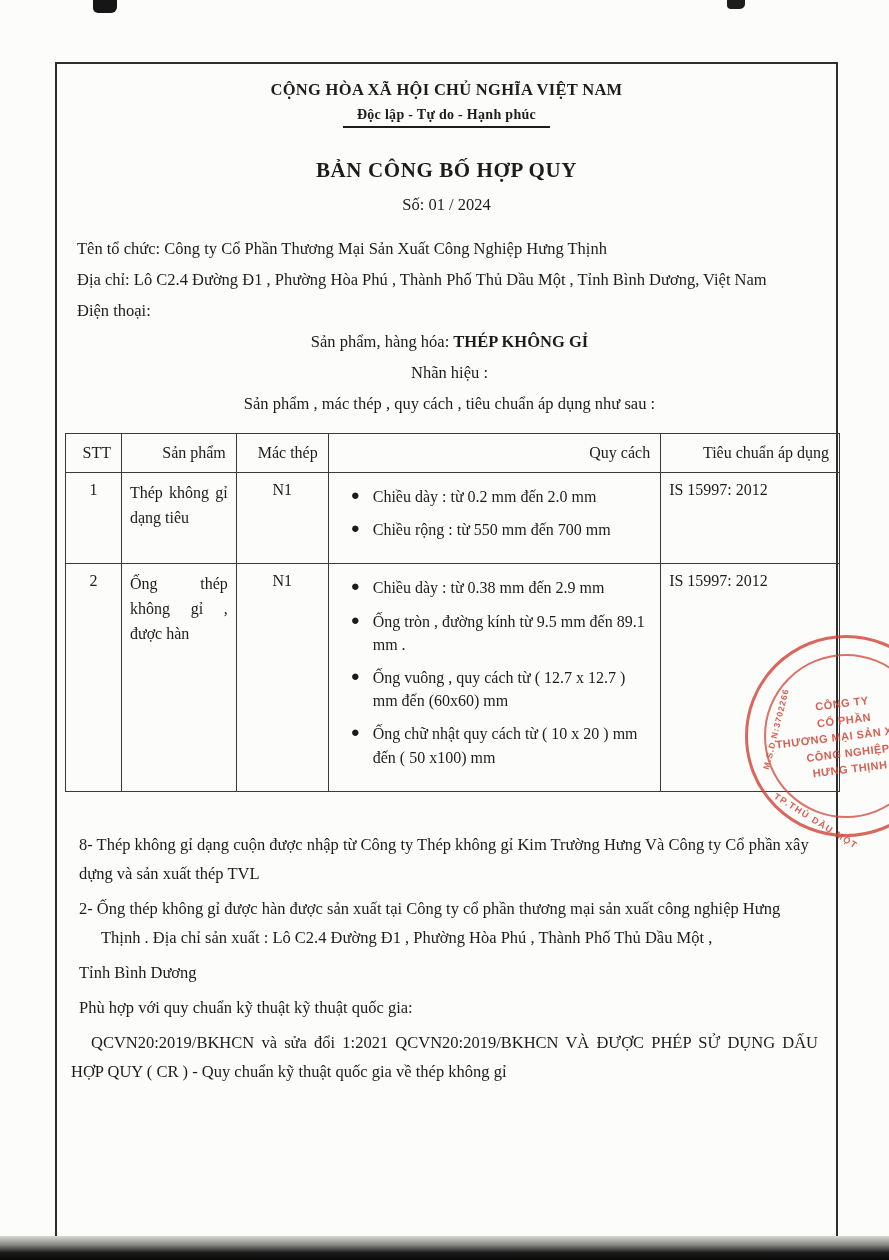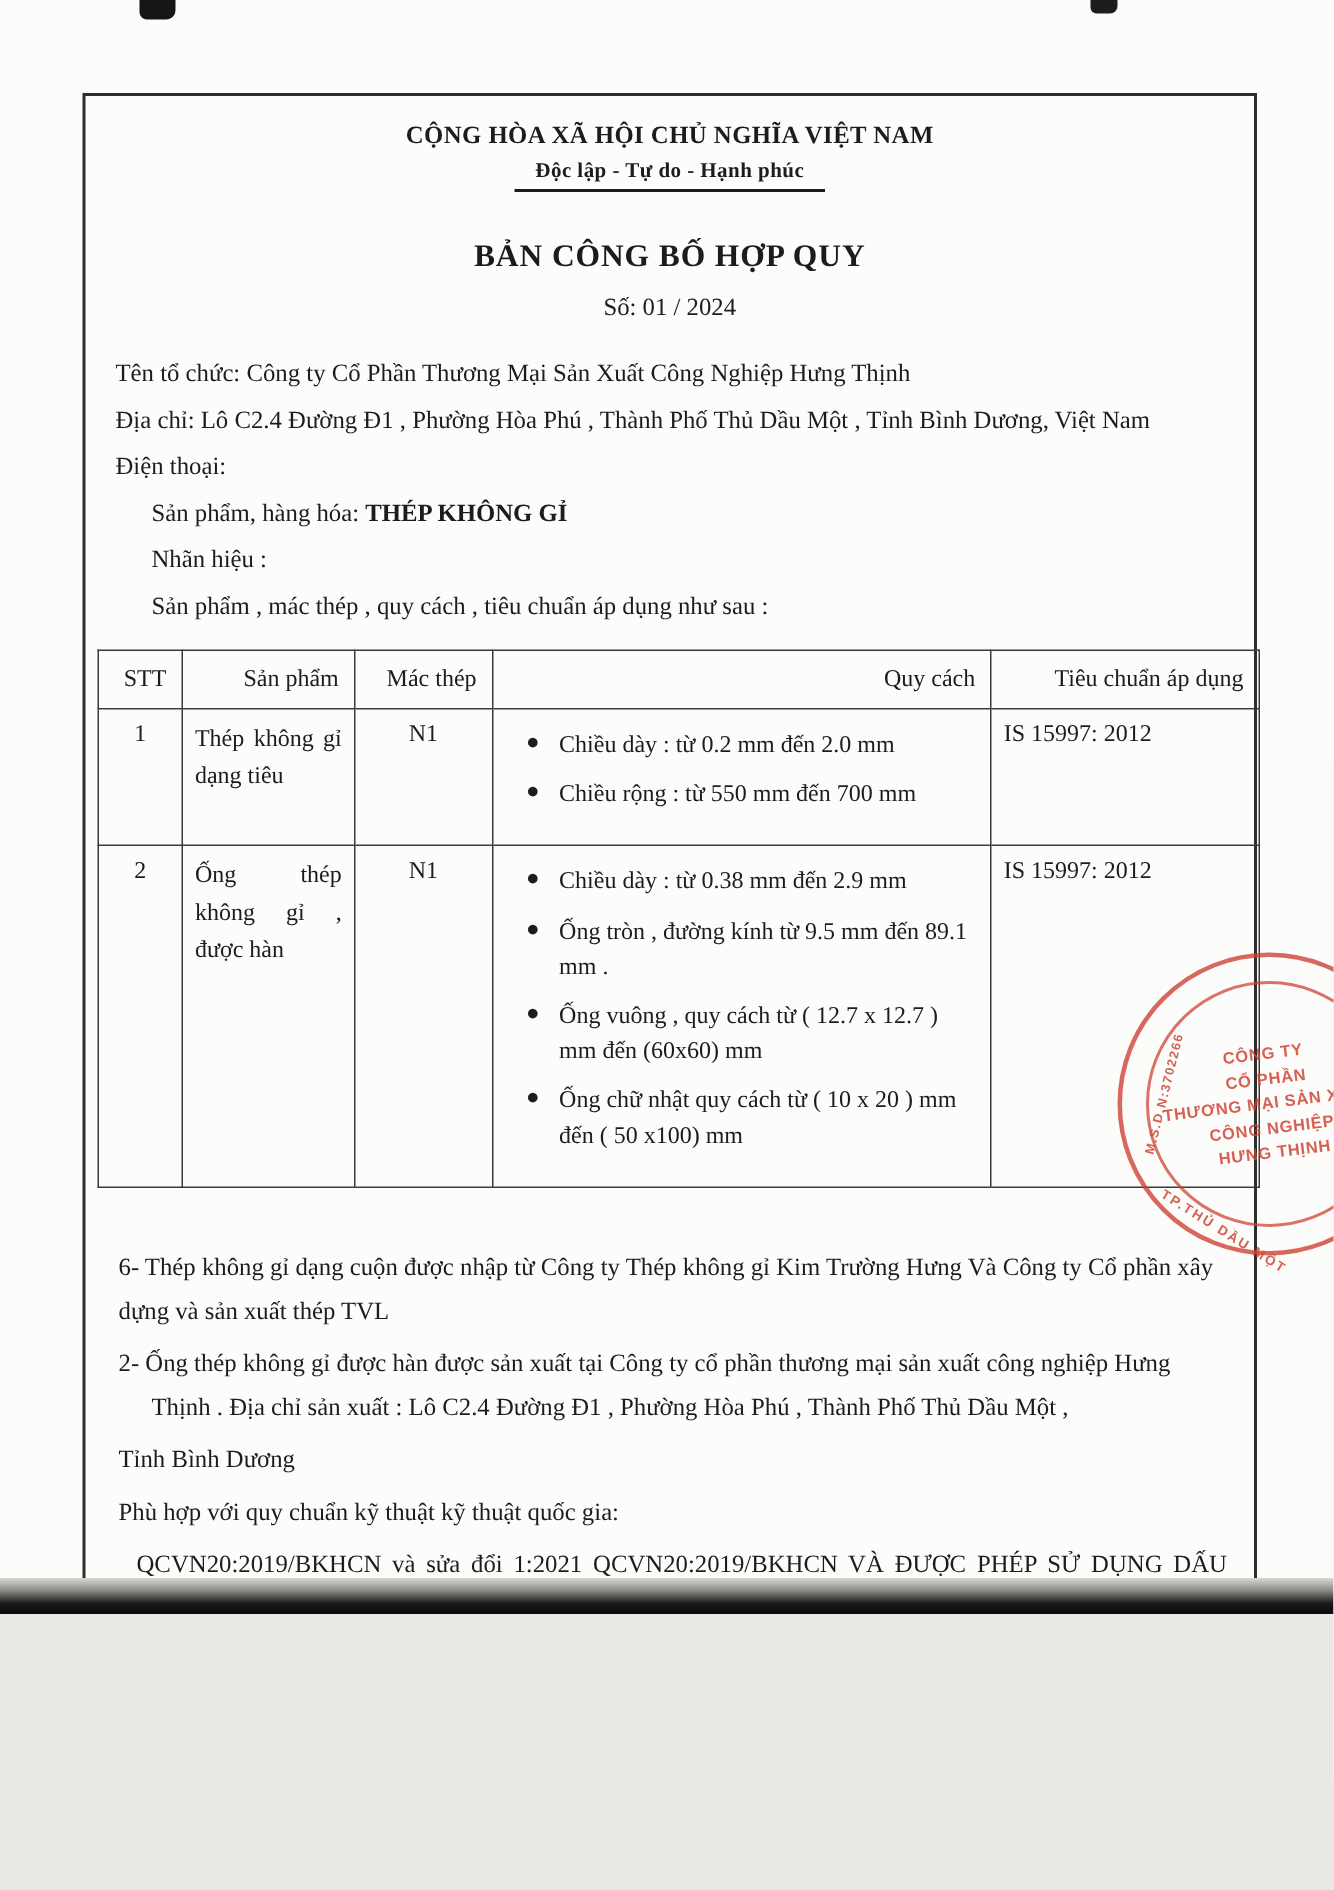--- a/index.html
+++ b/index.html
@@ -1,37 +1,37 @@
 <!DOCTYPE html>
 <html><head>
 <meta charset="utf-8">
 <style>
   html,body{margin:0;padding:0;}
   body{background:#e8e8e4;font-family:"Liberation Serif","DejaVu Serif",serif;}
   .page{
-    position:relative;width:889px;height:1076px;margin:0 auto;
+    position:relative;width:889px;height:1260px;margin:0 auto;
     background:#fcfcfa;overflow:hidden;color:#1c1c1c;
   }
   .doc-border{
     position:absolute;left:55px;top:62px;width:783px;height:1190px;
     border:2px solid #2e2e2e;box-sizing:border-box;
     padding:12px 8px 0 8px;
   }
   .center{text-align:center;}
   .national{font-size:16.5px;font-weight:bold;letter-spacing:.3px;margin-top:4px;}
   .motto-wrap{margin-top:5px;}
   .motto{
     display:inline-block;font-size:14px;font-weight:bold;
     border-bottom:2px solid #1c1c1c;padding:0 14px 3px 14px;letter-spacing:.3px;
   }
   .doc-title{margin-top:30px;font-size:21px;font-weight:bold;letter-spacing:.6px;}
   .doc-number{margin-top:12px;font-size:16.5px;}
   .info{margin-top:18px;margin-left:12px;margin-right:14px;}
   .info p{margin:0;font-size:16.5px;line-height:31px;}
-  .info p.ind{margin-left:24px;}
+  .info p.ind{margin-left:8px;text-align:center;}
   .bold{font-weight:bold;}
   table.spec{
     border-collapse:collapse;margin-top:14px;width:775px;
     font-size:16px;
   }
   table.spec th, table.spec td{
     border:1.5px solid #3a3a3a;vertical-align:top;padding:8px 8px;
   }
   table.spec th{font-weight:normal;text-align:right;padding:10px 10px;font-size:16px;}
   td.c{text-align:center;}
@@ -166,21 +166,21 @@
                   <span class="bt">Ống chữ nhật quy cách từ ( 10 x 20 ) mm đến ( 50 x100) mm</span>
                 </div>
             </div>
           </td>
           <td class="std">IS 15997: 2012</td>
         </tr>
       </tbody>
     </table>
 
     <div class="notes">
-      <p>6- Thép không gỉ dạng cuộn được nhập từ Công ty Thép không gỉ Kim Trường Hưng Và Công ty Cổ phần xây dựng và sản xuất thép TVL</p>
+      <p>8- Thép không gỉ dạng cuộn được nhập từ Công ty Thép không gỉ Kim Trường Hưng Và Công ty Cổ phần xây dựng và sản xuất thép TVL</p>
       <p class="note-hang">2- Ống thép không gỉ được hàn được sản xuất tại Công ty cổ phần thương mại sản xuất công nghiệp Hưng Thịnh . Địa chỉ sản xuất : Lô C2.4 Đường Đ1 , Phường Hòa Phú , Thành Phố Thủ Dầu Một ,</p>
       <p>Tỉnh Bình Dương</p>
       <p>Phù hợp với quy chuẩn kỹ thuật kỹ thuật quốc gia:</p>
       <p class="qcvn">QCVN20:2019/BKHCN và sửa đổi 1:2021 QCVN20:2019/BKHCN VÀ ĐƯỢC PHÉP SỬ DỤNG DẤU HỢP QUY ( CR ) -  Quy chuẩn kỹ thuật quốc gia về thép không gỉ</p>
     </div>
 
   </div>
 
   <div class="stamp">
     <div class="stamp-ring-left">M.S.D.N:3702266</div>

